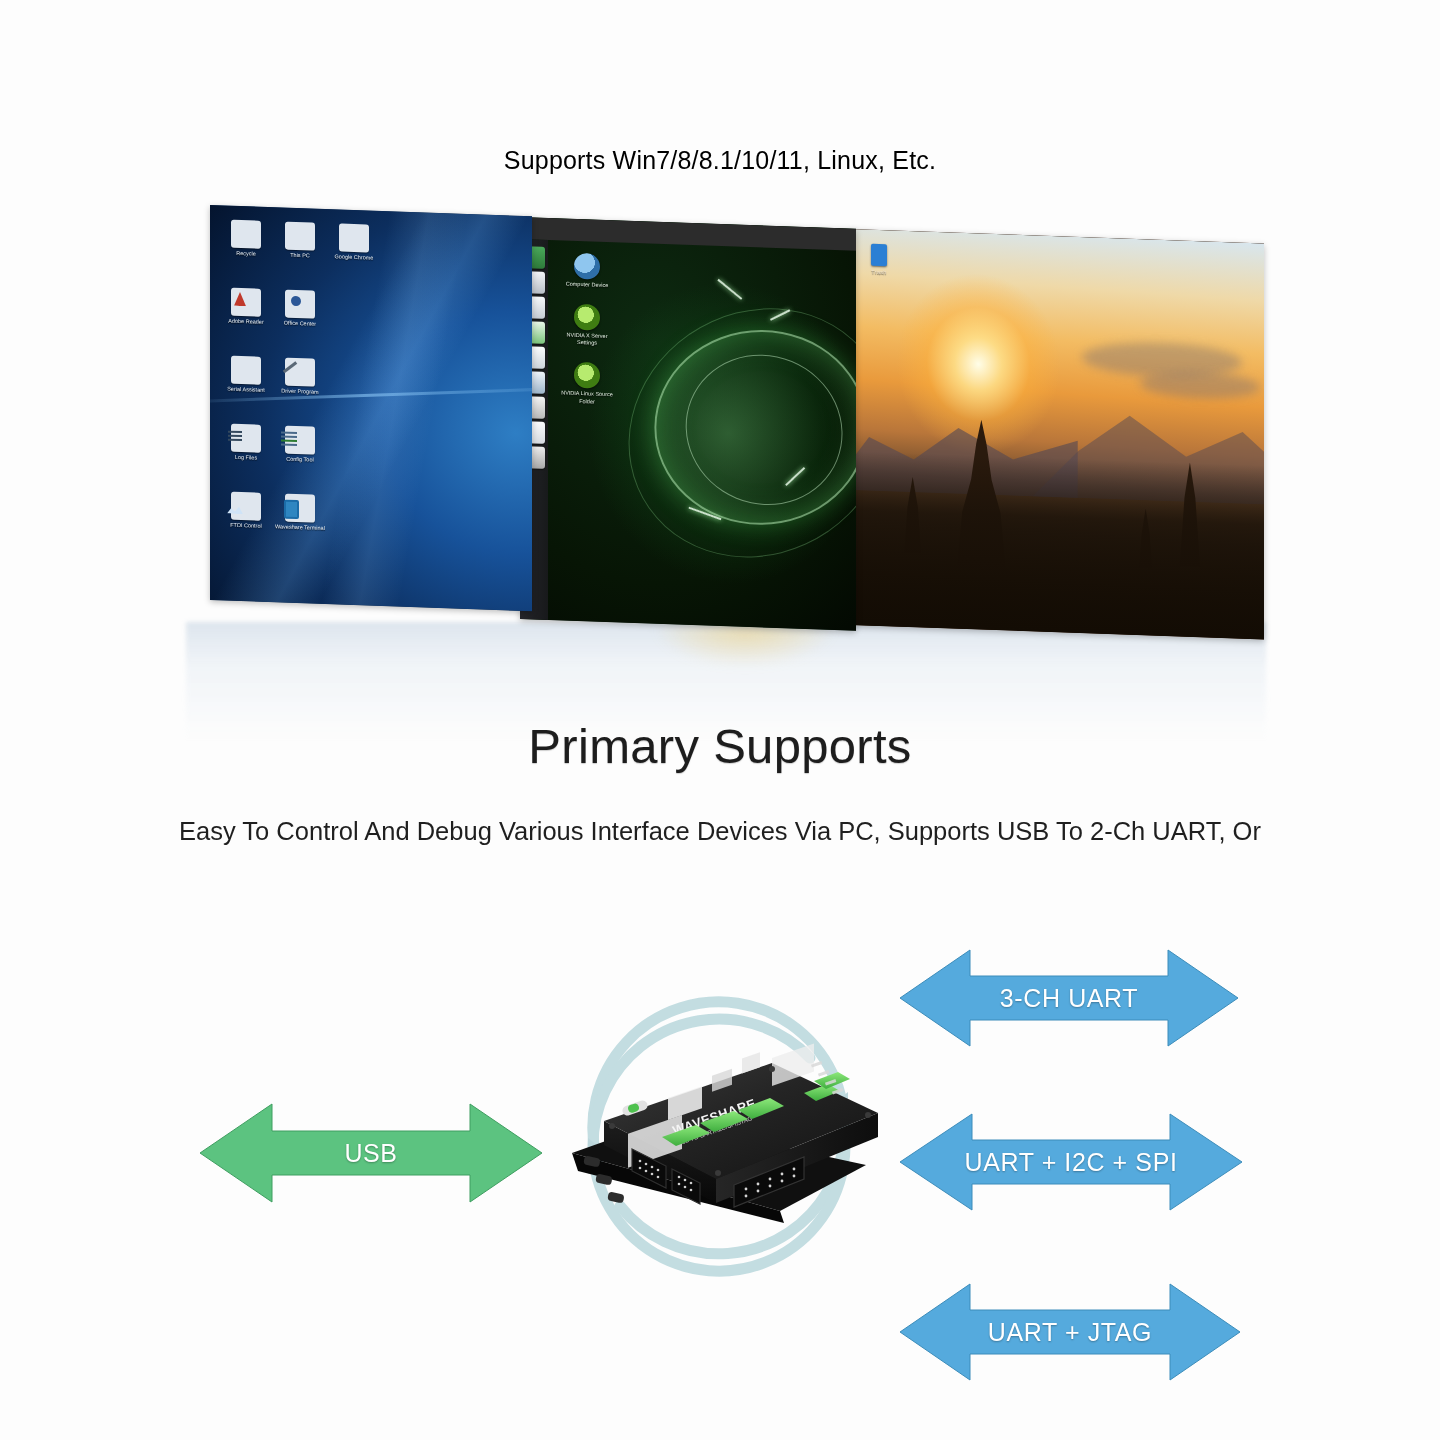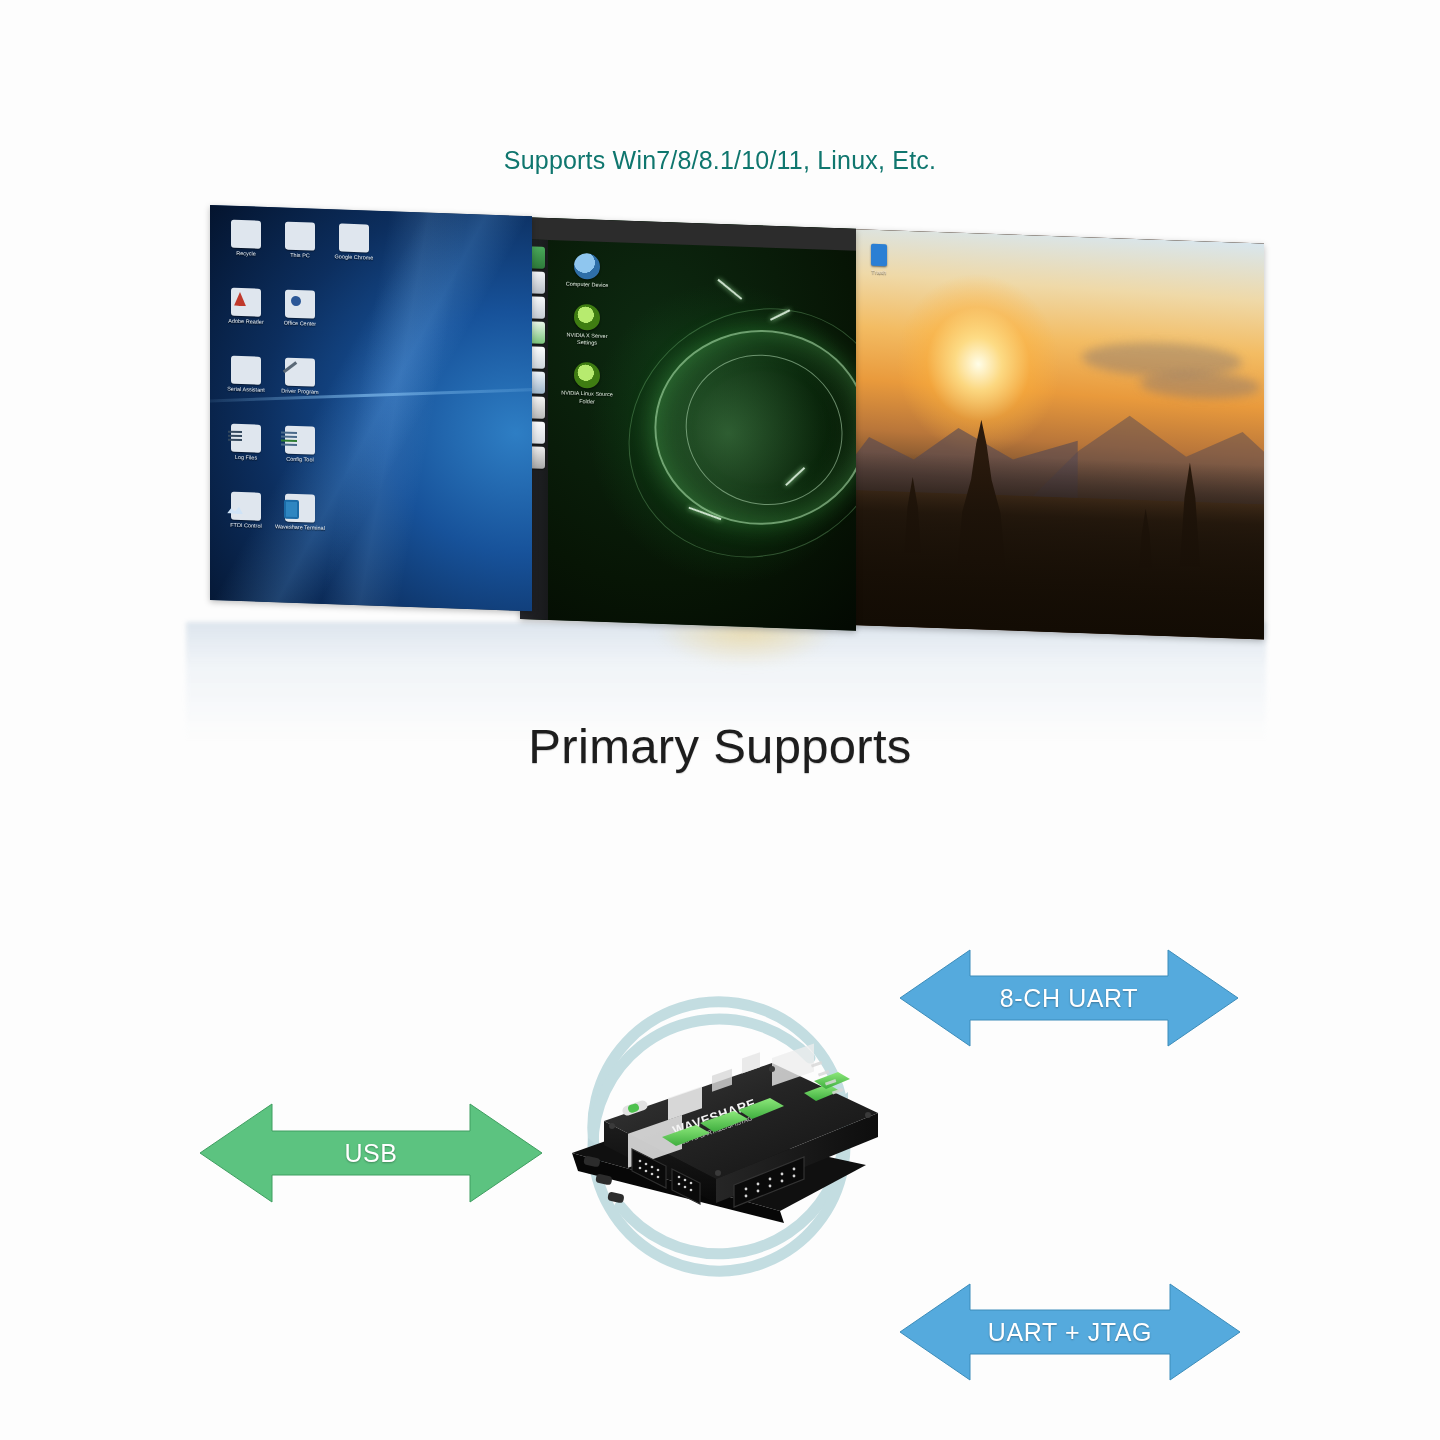--- a/index.html
+++ b/index.html
@@ -32,21 +32,21 @@
     color: #1d1d1d;
     letter-spacing: 0.3px;
     text-shadow: 0 1px 1px rgba(120,120,120,.35);
   }
   .sec1-sub {
     position: absolute;
     left: 0; right: 0;
     top: 146px;
     text-align: center;
     font-size: 25px;
-    color: #0f766e;
+    color: #000000;
     letter-spacing: .2px;
   }
 
   
   .screens {
     position: absolute;
     left: 186px;
     top: 205px;
     width: 1078px;
     height: 430px;
@@ -488,20 +488,21 @@
       <div class="sun-icon">
         <div class="glyph"></div>
         <div class="lbl">Trash</div>
       </div>
     </div>
 
   </div>
 
   <div class="sec2-title">Primary Supports</div>
   <div class="sec2-body">
+    <div>Easy To Control And Debug Various Interface Devices Via PC, Supports USB To 2-Ch UART, Or</div>
   </div>
 
   <div class="diagram">
 
     <div class="ring">
       <svg viewBox="0 0 340 340" width="340" height="340" aria-hidden="true">
         <path d="M 48 196 A 126 126 0 1 1 72 246" fill="none" stroke="#c3dde1" stroke-width="11" stroke-linecap="round"></path>
         <path d="M 292 150 A 126 126 0 1 1 262 98" fill="none" stroke="#c3dde1" stroke-width="11" stroke-linecap="round"></path>
         <polygon points="40,178 62,196 40,214" fill="#bcd7dc"></polygon>
         <polygon points="300,168 278,150 300,132" fill="#bcd7dc"></polygon>
@@ -613,23 +614,29 @@
       <svg viewBox="0 0 342 110" preserveAspectRatio="none" aria-hidden="true">
         <polygon points="0,55 72,6 72,33 270,33 270,6 342,55 270,104 270,77 72,77 72,104" fill="#5cc380" stroke="#3f9e60" stroke-width="1"></polygon>
       </svg>
       <span class="txt">USB</span>
     </div>
 
     <div class="arrow ar-uart2">
       <svg viewBox="0 0 338 108" preserveAspectRatio="none" aria-hidden="true">
         <polygon points="0,54 70,6 70,32 268,32 268,6 338,54 268,102 268,76 70,76 70,102" fill="#55aadd" stroke="#3c8cba" stroke-width="1"></polygon>
       </svg>
-      <span class="txt">8-CH UART</span>
-    </div>
-
+      <span class="txt">3-CH UART</span>
+    </div>
+
+    <div class="arrow ar-uis">
+      <svg viewBox="0 0 342 108" preserveAspectRatio="none" aria-hidden="true">
+        <polygon points="0,54 72,6 72,32 270,32 270,6 342,54 270,102 270,76 72,76 72,102" fill="#55aadd" stroke="#3c8cba" stroke-width="1"></polygon>
+      </svg>
+      <span class="txt">UART + I2C + SPI</span>
+    </div>
 
     <div class="arrow ar-ujtag">
       <svg viewBox="0 0 340 108" preserveAspectRatio="none" aria-hidden="true">
         <polygon points="0,54 70,6 70,32 270,32 270,6 340,54 270,102 270,76 70,76 70,102" fill="#55aadd" stroke="#3c8cba" stroke-width="1"></polygon>
       </svg>
       <span class="txt">UART + JTAG</span>
     </div>
 
   </div>
 </div>

